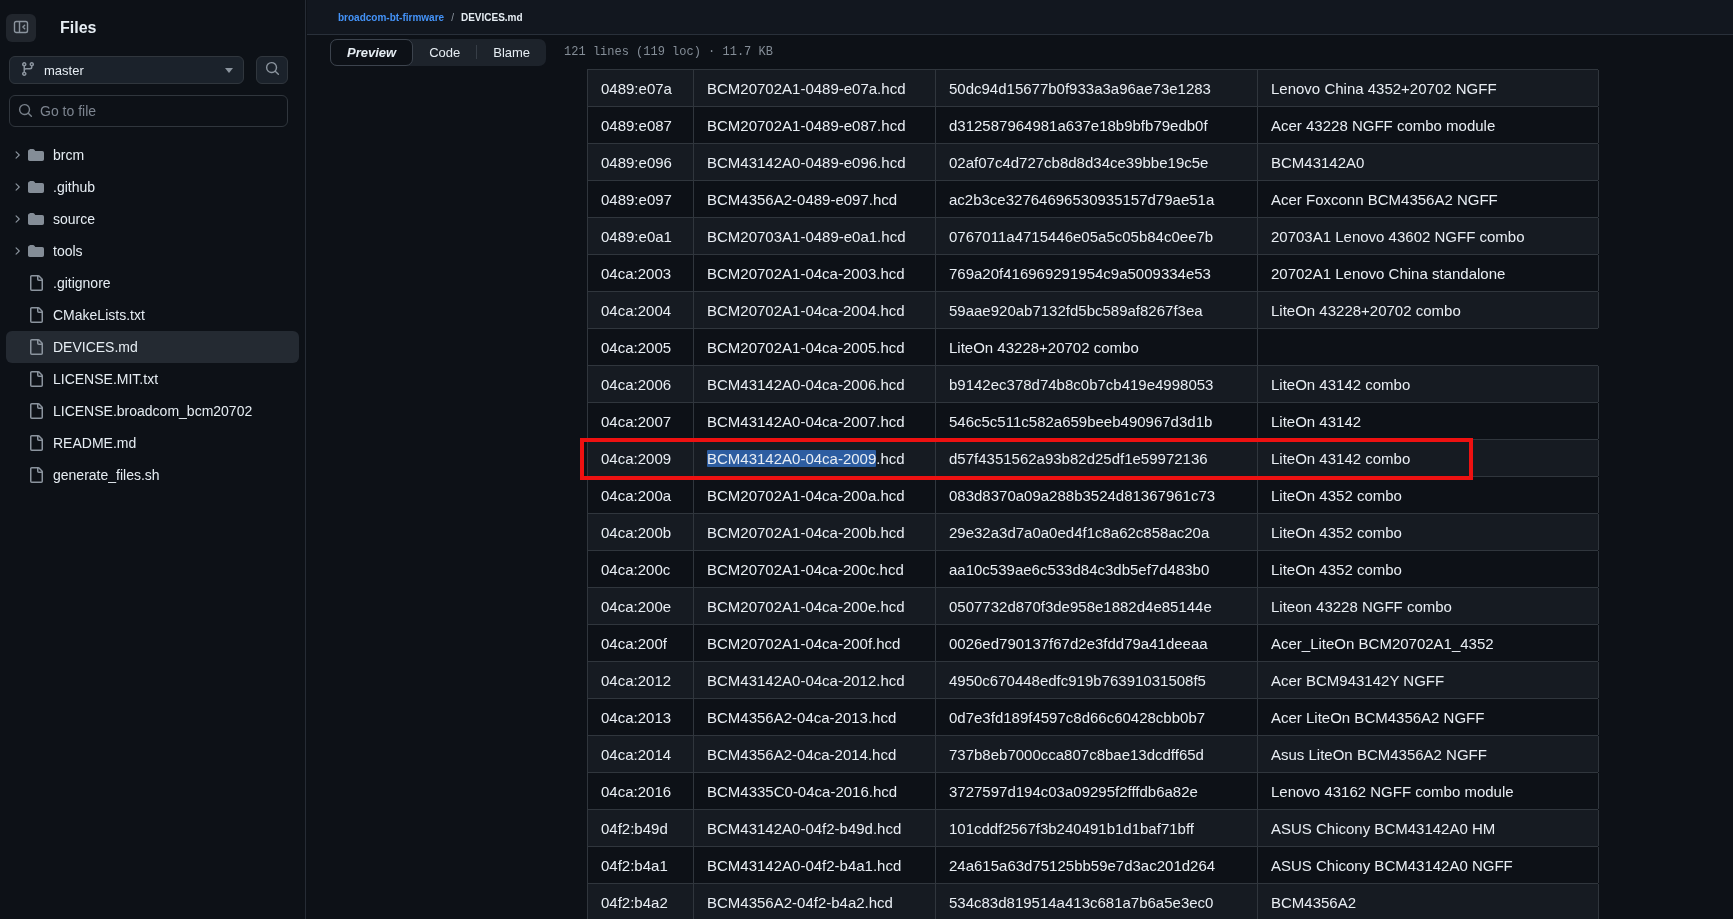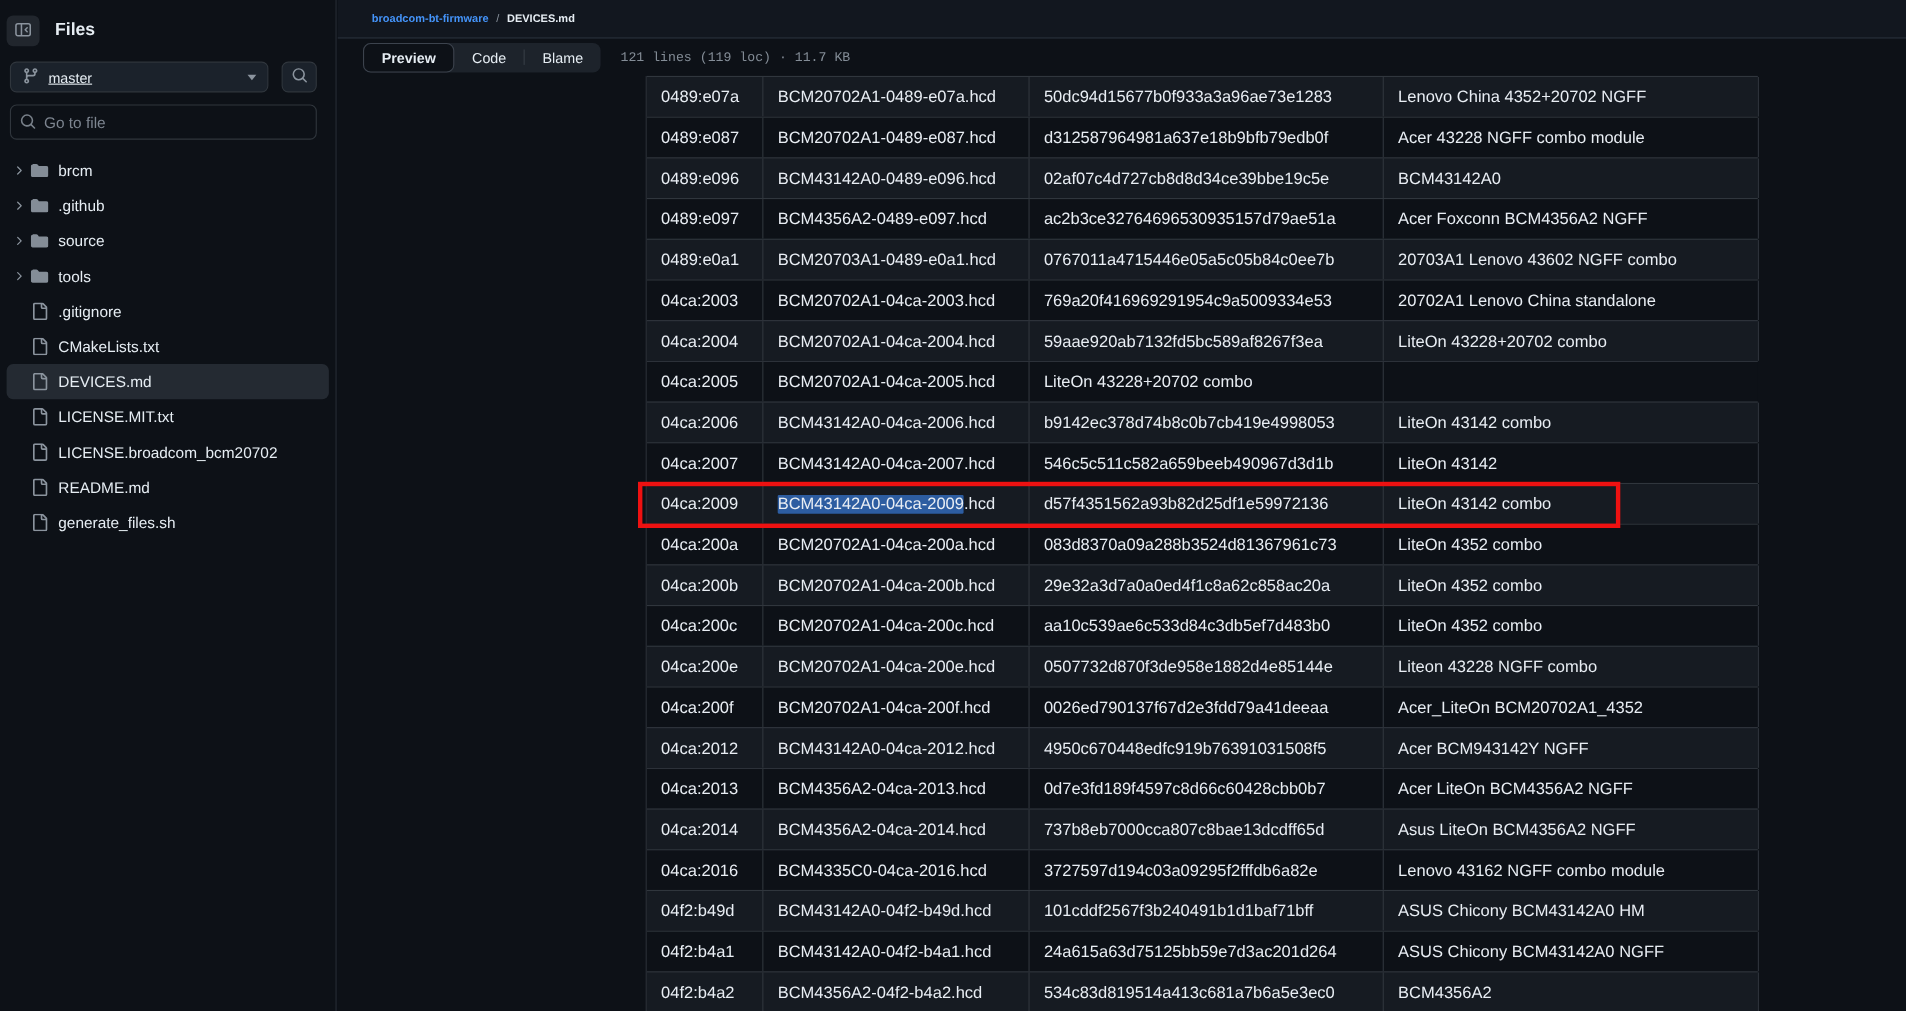--- a/index.html
+++ b/index.html
@@ -2,25 +2,25 @@
 <html><head>
 <meta charset="utf-8">
 <style>
   * { margin:0; padding:0; box-sizing:border-box; }
   html,body { width:1733px; height:919px; overflow:hidden; background:#0d1117;
               font-family:"Liberation Sans","DejaVu Sans",sans-serif; color:#e6edf3; }
 
   
   .sidebar { position:absolute; left:0; top:0; width:306px; height:919px;
              background:#0d1117; border-right:1px solid #262c35; }
-  .sidebar-header { display:flex; align-items:center; gap:14px; padding:10px 0 0 6px; height:46px; }
+  .sidebar-header { display:flex; align-items:center; gap:24px; padding:10px 0 0 6px; height:46px; }
   .panel-btn { width:30px; height:28px; background:#21262d; border:none; border-radius:6px;
                display:flex; align-items:center; justify-content:center; cursor:pointer; }
   .files-title { font-size:16px; font-weight:bold; color:#e6edf3; }
-  .branch-row { display:flex; align-items:center; gap:12px; padding:10px 17px 0 9px;text-decoration:underline; }
+  .branch-row { display:flex; align-items:center; gap:12px; padding:10px 17px 0 9px; }
   .branch-btn { flex:1; height:28px; background:#1b222b; border:1px solid #30363d; border-radius:6px;
                 display:flex; align-items:center; gap:8px; padding:0 10px; color:#e6edf3; font-size:13px; cursor:pointer; }
   .caret-down { margin-left:auto; width:0; height:0; border-left:4px solid transparent;
                 border-right:4px solid transparent; border-top:5px solid #8b949e; }
   .icon-btn { width:32px; height:28px; background:#1b222b; border:1px solid #30363d; border-radius:6px;
               display:flex; align-items:center; justify-content:center; cursor:pointer; }
   .goto-wrap { position:relative; margin:11px 17px 0 9px; }
   .goto-input { width:100%; height:32px; background:#0d1117; border:1px solid #30363d; border-radius:6px;
                 color:#e6edf3; font-size:14px; padding:0 8px 0 30px; outline:none;
                 font-family:"Liberation Sans","DejaVu Sans",sans-serif; }
@@ -42,21 +42,21 @@
                border-bottom:1px solid #29303a; display:flex; align-items:center; padding-left:31px;
                font-size:10px; }
   .crumb-repo { color:#4493f8; font-weight:bold; text-decoration:none; cursor:pointer; }
   .crumb-sep { color:#8b949e; margin:0 7px; }
   .crumb-file { color:#e6edf3; font-weight:bold; }
 
   .tab-bar { position:absolute; left:0; top:35px; right:0; height:34px; display:flex; align-items:center; }
   .seg { margin-left:23px; height:27px; background:#1d232b; border-radius:7px; display:flex; align-items:center; }
   .seg-item { padding:0 16px; height:27px; display:flex; align-items:center; font-size:13px;
               color:#e6edf3; cursor:pointer; border-radius:7px; }
-  .seg-item.active { background:#0d1117; border:1px solid #3c434d; font-weight:bold; }
+  .seg-item.active { background:#0d1117; border:1px solid #3c434d; font-weight:bold;font-style:italic; }
   .seg-divider { width:1px; height:14px; background:#373e47; }
   .file-stats { margin-left:18px; font-family:"Liberation Mono","DejaVu Sans Mono",monospace;
                 font-size:12px; color:#848d97; letter-spacing:0; }
 
   
   .md-table { position:absolute; left:280px; top:69px; width:1011px; border-left:1px solid #30363d; }
   .tr { display:grid; grid-template-columns:106px 242px 322px 341px; height:37px;
         border-top:1px solid #30363d; position:relative; background:#0d1117; }
   .tr.alt { background:#161b22; }
   .td { border-right:1px solid #30363d; padding:0 8px 0 13px; display:flex; align-items:center;

